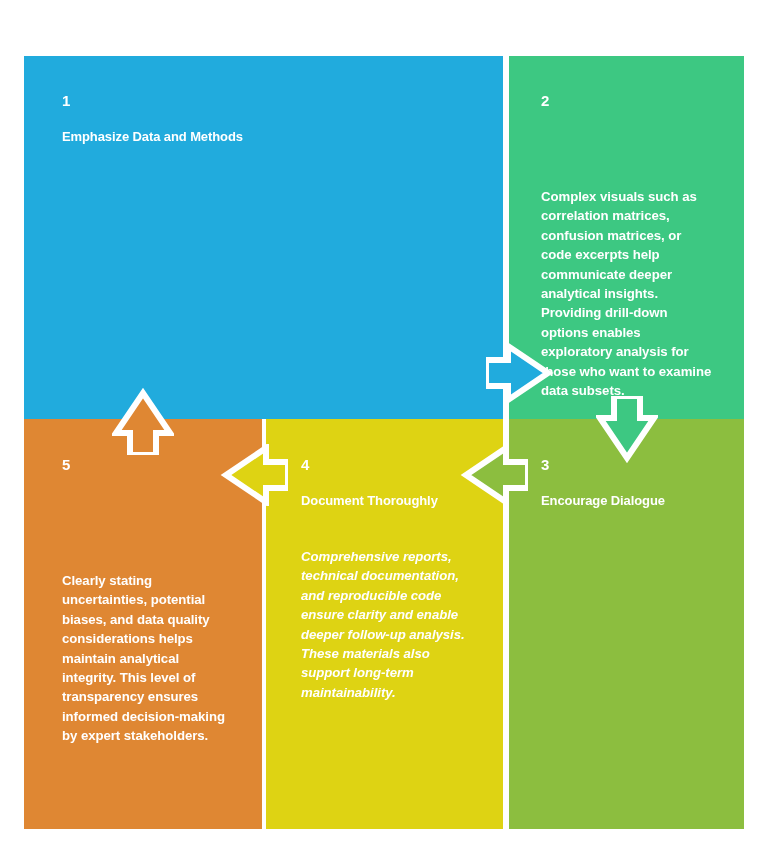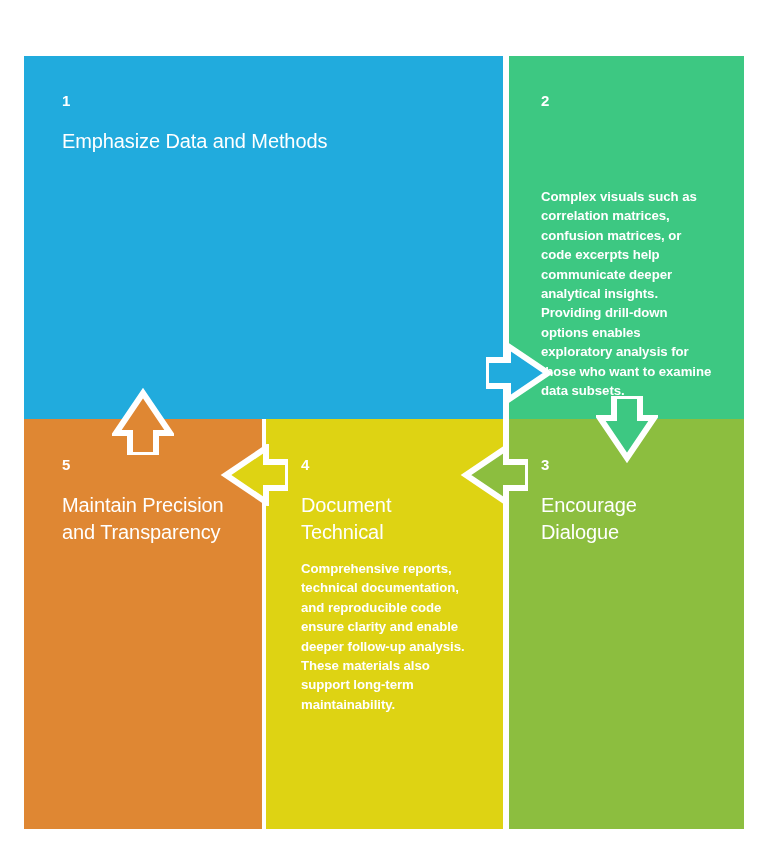--- a/index.html
+++ b/index.html
@@ -18,22 +18,22 @@
     position:absolute;
     color:#ffffff;
     font-weight:bold;
     font-size:15px;
     line-height:1;
     letter-spacing:0.2px;
   }
   .title {
     position:absolute;
     color:#ffffff;
-    font-weight:normal;
-    font-size:20px;
+    font-weight:bold;
+    font-size:13px;
     line-height:1.33;
     letter-spacing:-0.1px;
   }
   .body {
     position:absolute;
     color:#ffffff;
     font-weight:bold;
     font-size:13.2px;
     line-height:1.47;
     letter-spacing:-0.05px;
@@ -53,27 +53,27 @@
     <div class="title" style="left:38px; top:72px; width:410px;">Emphasize Data and Methods</div>
   </div>
 
   <div class="panel" id="p2" style="left: 509px; top: 56px; width: 235px; height: 363px; background: rgb(61, 200, 130);">
     <div class="num" style="left:32px; top:37px;">2</div>
     <div class="body" style="left:32px; top:131px; width:172px;">Complex visuals such as correlation matrices, confusion matrices, or code excerpts help communicate deeper analytical insights. Providing drill-down options enables exploratory analysis for those who want to examine data subsets.</div>
   </div>
 
   <div class="panel" id="p5" style="left: 24px; top: 419px; width: 238px; height: 410px; background: rgb(223, 135, 51);">
     <div class="num" style="left:38px; top:38px;">5</div>
-    <div class="title" style="left:38px; top:73px; width:168px;">Maintain Precision and Transparency</div>
+    <div class="body" style="left:38px; top:152px; width:170px;">Clearly stating uncertainties, potential biases, and data quality considerations helps maintain analytical integrity. This level of transparency ensures informed decision-making by expert stakeholders.</div>
   </div>
 
   <div class="panel" id="p4" style="left: 266px; top: 419px; width: 237px; height: 410px; background: rgb(222, 211, 19);">
     <div class="num" style="left:35px; top:38px;">4</div>
-    <div class="title" style="left:35px; top:73px; width:170px;">Document Technical</div>
-    <div class="body" style="left:35px; top:140px; width:175px;">Comprehensive reports, technical documentation, and reproducible code ensure clarity and enable deeper follow-up analysis. These materials also support long-term maintainability.</div>
+    <div class="title" style="left:35px; top:73px; width:170px;">Document Thoroughly</div>
+    <div class="body" style="left:35px; top:128px; width:175px;font-style:italic;">Comprehensive reports, technical documentation, and reproducible code ensure clarity and enable deeper follow-up analysis. These materials also support long-term maintainability.</div>
   </div>
 
   <div class="panel" id="p3" style="left: 509px; top: 419px; width: 235px; height: 410px; background: rgb(140, 190, 63);">
     <div class="num" style="left:32px; top:38px;">3</div>
     <div class="title" style="left:32px; top:73px; width:170px;">Encourage Dialogue</div>
   </div>
 
   <div class="arrow" style="left:486px; top:342px; width:68px; height:62px;">
     <svg width="68" height="62" viewBox="0 0 68 62">
       <path d="M0,18 L22,18 L22,4 L62,31 L22,58 L22,44 L0,44 Z" fill="#21abdd" stroke="#ffffff" stroke-width="6" stroke-linejoin="miter"></path>

